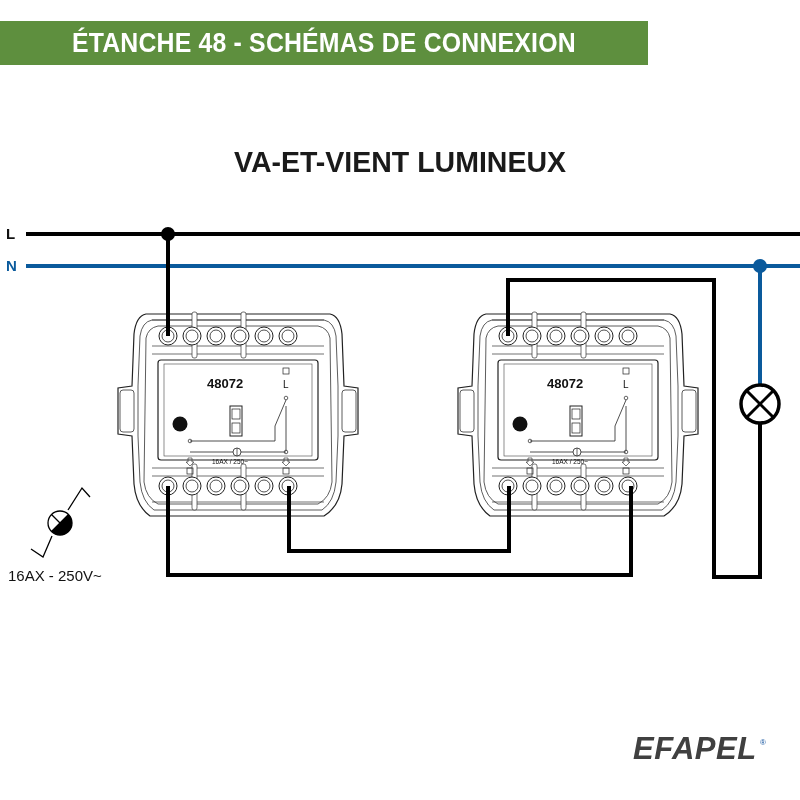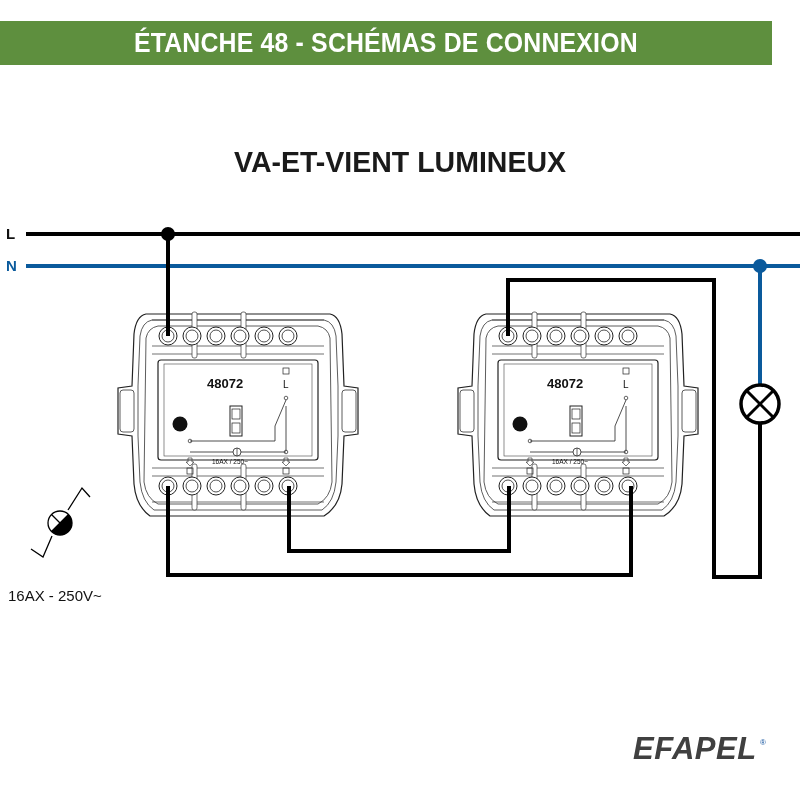--- a/index.html
+++ b/index.html
@@ -1,24 +1,24 @@
 <!DOCTYPE html>
 <html><head>
   <meta charset="utf-8">
   <style>
     html, body { margin: 0; padding: 0; background: #ffffff; }
     body { width: 800px; height: 800px; position: relative; overflow: hidden; font-family: "Liberation Sans", sans-serif; }
-    .banner { position: absolute; left: 0; top: 21px; width: 772px; height: 44px; background: #5e8f3e; display: flex; align-items: center; justify-content: center; }
+    .banner { position: absolute; left: 0; top: 21px; width: 648px; height: 44px; background: #5e8f3e; display: flex; align-items: center; justify-content: center; }
     .banner-title { color: #ffffff; font-size: 27px; font-weight: bold; letter-spacing: 0.2px; font-family: "Liberation Sans", sans-serif; transform: scaleX(0.92); }
     .diagram-title { position: absolute; left: 0; top: 145px; width: 800px; text-align: center; font-size: 30px; font-weight: bold; color: #1a1a1a; font-family: "Liberation Sans", sans-serif; transform: scaleX(0.95); }
     .line-label { position: absolute; left: 6px; font-size: 15px; font-weight: bold; font-family: "Liberation Sans", sans-serif; }
     .line-label.l { top: 225px; color: #111; }
     .line-label.n { top: 257px; color: #0a5a9c; }
     svg.wiring { position: absolute; left: 0; top: 0; }
-    .rating-label { position: absolute; left: 8px; top: 567px; font-size: 15px; color: #111; font-family: "Liberation Sans", sans-serif; margin-top: 20px; }
+    .rating-label { position: absolute; left: 8px; top: 567px; font-size: 15px; color: #111; font-family: "Liberation Sans", sans-serif; }
     .logo { position: absolute; left: 633px; top: 731px; font-size: 31px; font-weight: bold; font-style: italic; color: #404040; font-family: "Liberation Sans", sans-serif; letter-spacing: 0.5px; }
     .logo-reg { position: absolute; left: 760px; top: 738px; font-size: 8px; color: #0d4f9c; }
     .sw-model { font-family: "Liberation Sans", sans-serif; font-weight: bold; font-size: 13px; fill: #111; }
     .sw-small { font-family: "Liberation Sans", sans-serif; font-size: 6.5px; fill: #111; }
     .sw-L { font-family: "Liberation Sans", sans-serif; font-size: 10px; fill: #111; }
   </style>
 </head>
 <body>
 
 <div class="banner">

